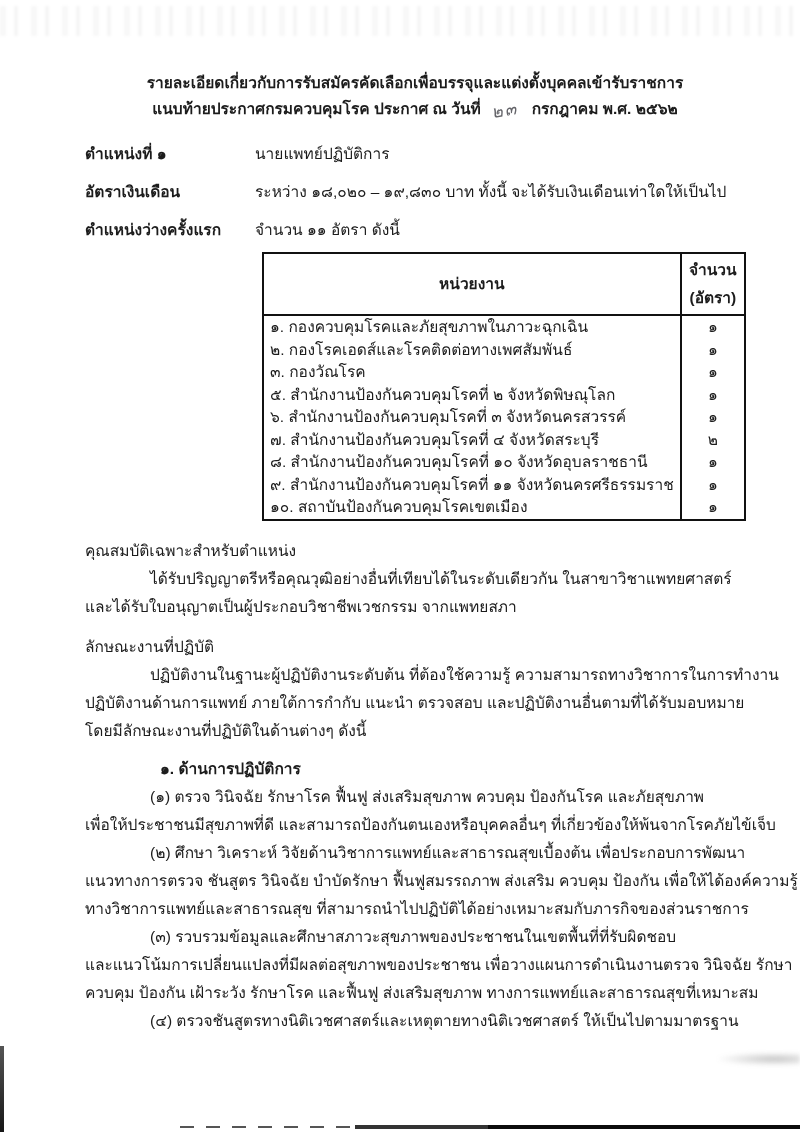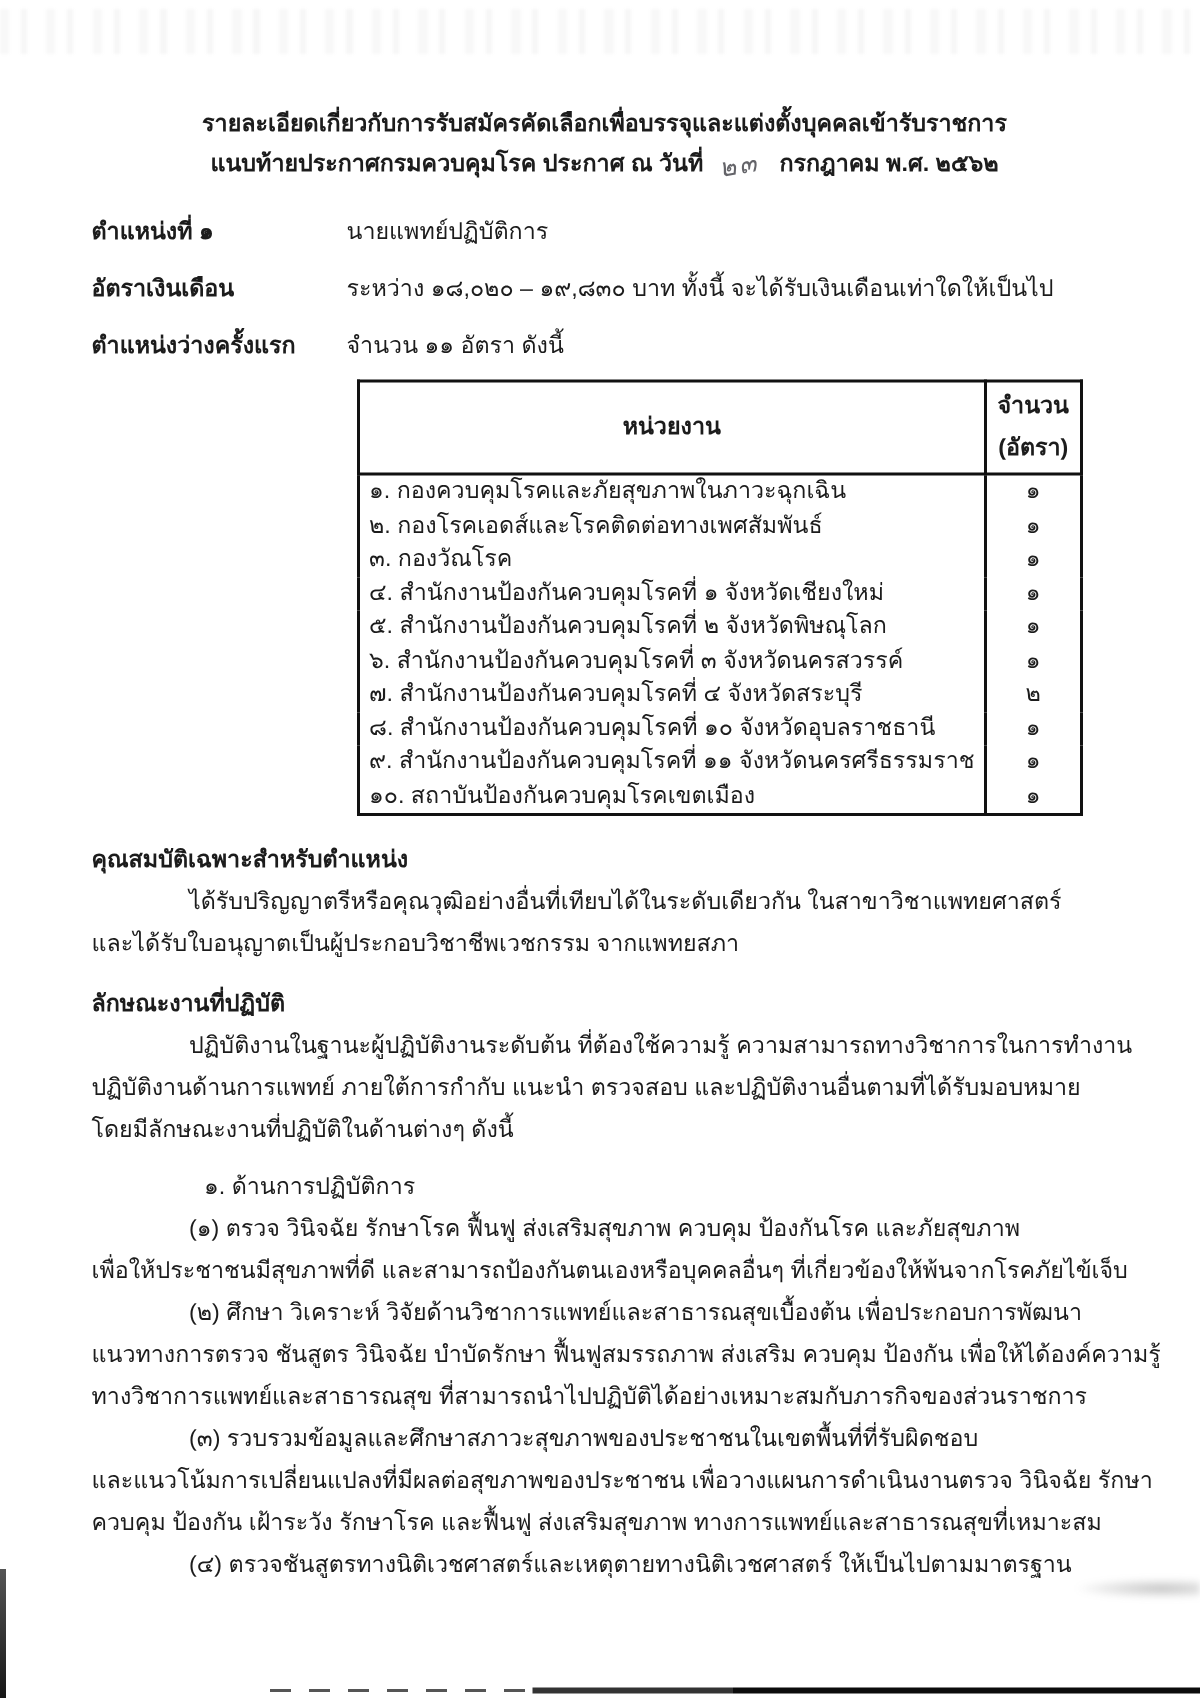--- a/index.html
+++ b/index.html
@@ -7,21 +7,21 @@
     width:800px;height:1132px;
     background:#ffffff;
     font-family:"Liberation Sans","DejaVu Sans",sans-serif;
     color:#1c1c1c;
     -webkit-font-smoothing:antialiased;
     position:relative;
     overflow:hidden;
   }
   .page{
     position:absolute;inset:0;
-    padding:70px 55px 0 61px;
+    padding:70px 55px 0 85px;
     box-sizing:border-box;
     font-size:15.5px;
     line-height:28px;
   }
   
   .noise-top{
     position:absolute;top:6px;left:0;width:800px;height:30px;
     background:repeating-linear-gradient(90deg,
       rgba(120,120,120,0.05) 0 6px, rgba(255,255,255,0) 6px 14px,
       rgba(100,100,100,0.06) 14px 18px, rgba(255,255,255,0) 18px 31px);
@@ -45,22 +45,22 @@
     margin:0 14px 0 10px;
     opacity:.85;
   }
   .fieldrow{display:flex;margin-top:0;}
   .fieldrow .flabel{font-weight:bold;width:170px;flex:0 0 170px;}
   .fieldrow .fvalue{flex:1;}
   .mt18{margin-top:18px;}
   .mt10{margin-top:10px;}
   .tline{white-space:nowrap;}
   .indent-block .first{padding-left:65px;}
-  .sec-h{font-weight:bold;margin-top:12px;}
-  .sub-h{font-weight:normal;margin-top:10px;padding-left:75px;}
+  .sec-h{font-weight:normal;margin-top:12px;}
+  .sub-h{font-weight:bold;margin-top:10px;padding-left:75px;}
   
   .vtable{
     width:484px;
     margin:8px 0 0 177px;
     border-collapse:collapse;
     border:2px solid #111;
     font-size:15.5px;
   }
   .vtable th{
     border:2px solid #111;
@@ -139,24 +139,20 @@
         </tr>
         <tr>
           <td>๒. กองโรคเอดส์และโรคติดต่อทางเพศสัมพันธ์</td>
           <td class="cnt">๑</td>
         </tr>
         <tr>
           <td>๓. กองวัณโรค</td>
           <td class="cnt">๑</td>
         </tr>
         <tr>
-          <td>๔. สำนักงานป้องกันควบคุมโรคที่ ๑ จังหวัดเชียงใหม่</td>
-          <td class="cnt">๑</td>
-        </tr>
-        <tr>
           <td>๕. สำนักงานป้องกันควบคุมโรคที่ ๒ จังหวัดพิษณุโลก</td>
           <td class="cnt">๑</td>
         </tr>
         <tr>
           <td>๖. สำนักงานป้องกันควบคุมโรคที่ ๓ จังหวัดนครสวรรค์</td>
           <td class="cnt">๑</td>
         </tr>
         <tr>
           <td>๗. สำนักงานป้องกันควบคุมโรคที่ ๔ จังหวัดสระบุรี</td>
           <td class="cnt">๒</td>

